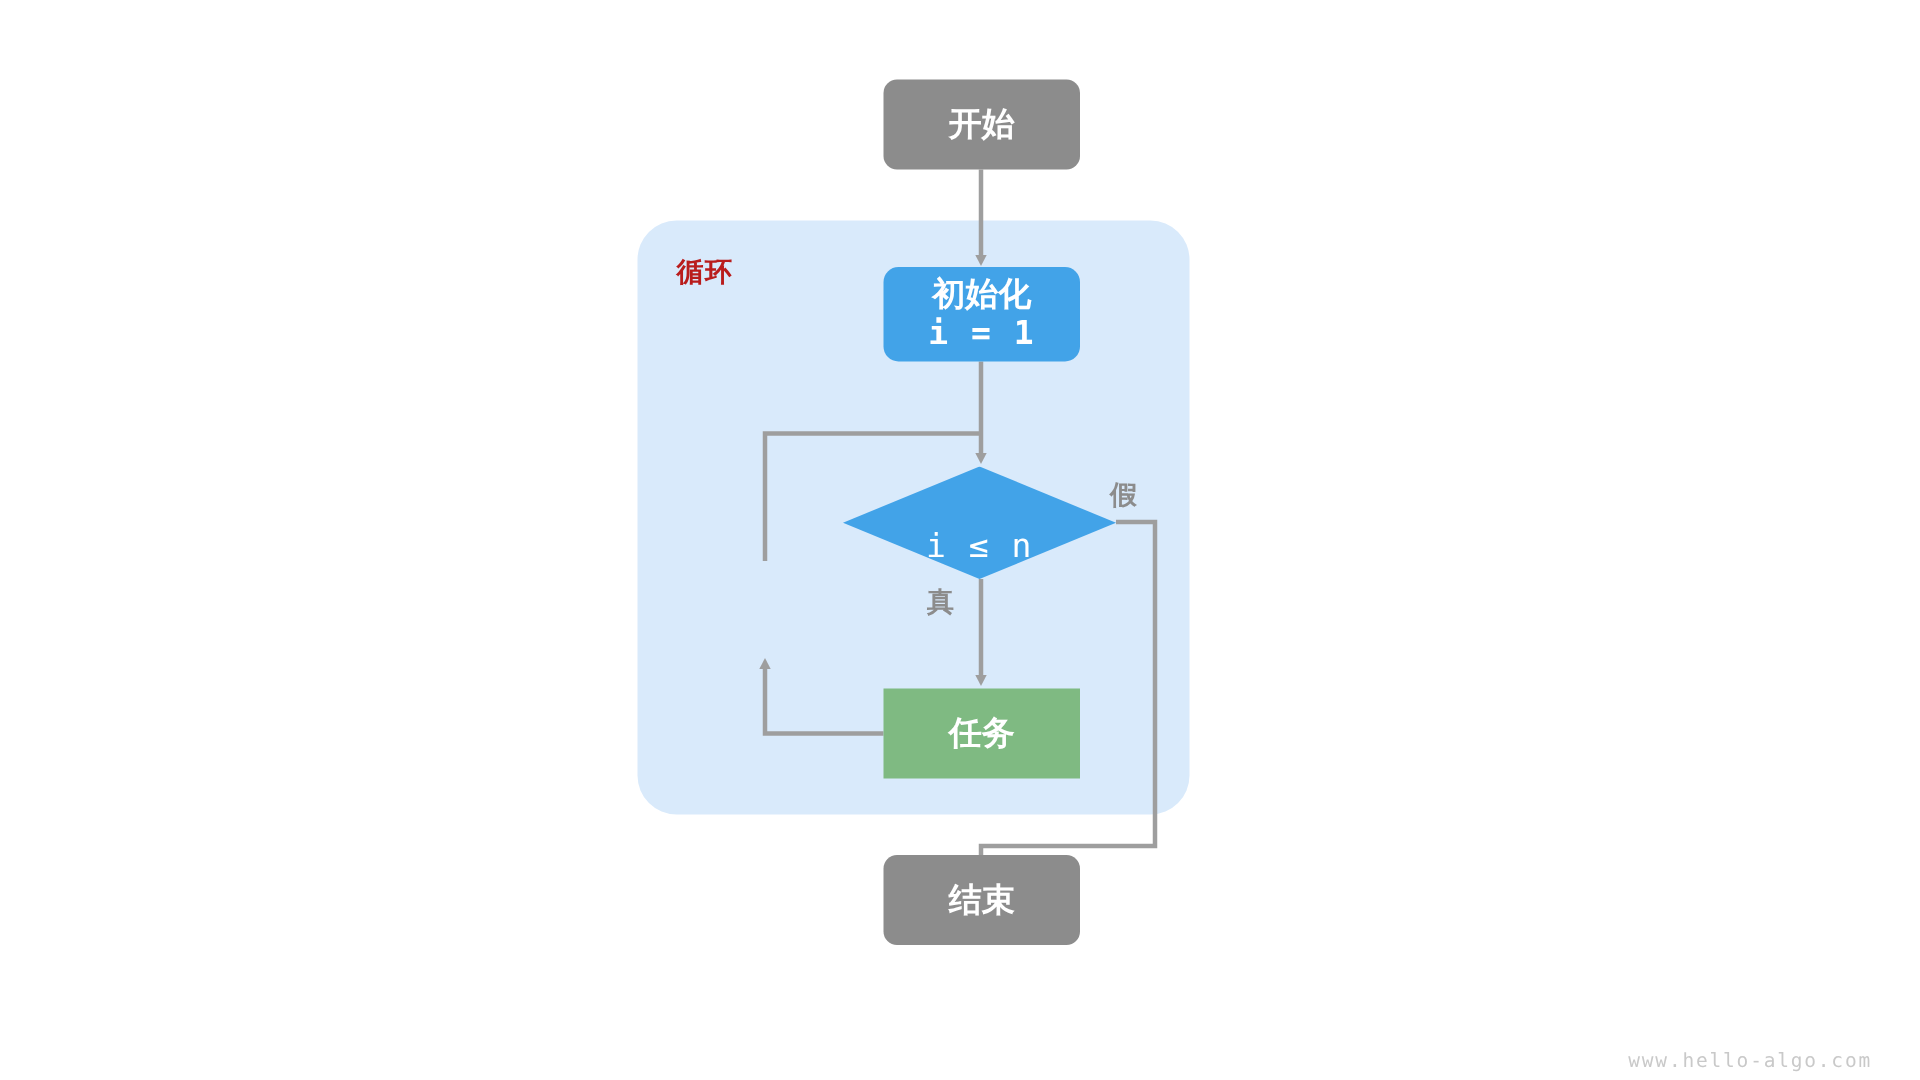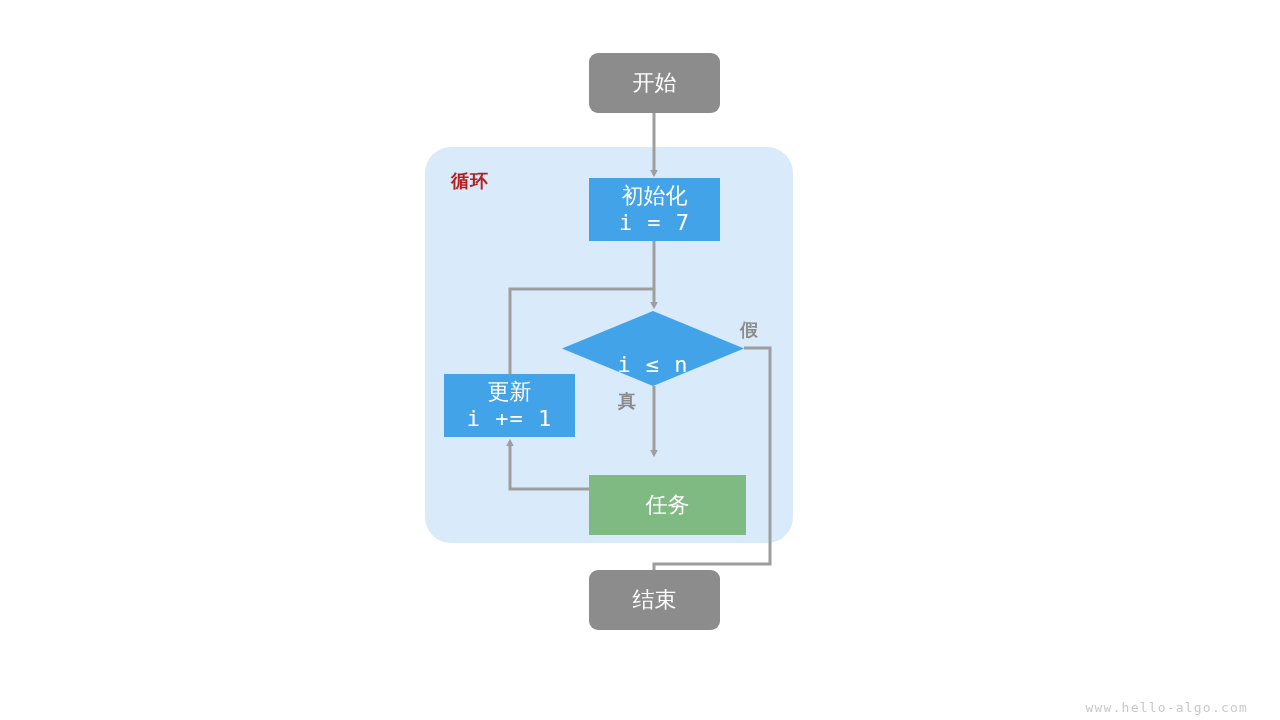--- a/index.html
+++ b/index.html
@@ -27,20 +27,21 @@
     position: absolute;
     box-sizing: border-box;
     display: flex;
     flex-direction: column;
     align-items: center;
     justify-content: center;
     color: #ffffff;
     text-align: center;
     line-height: 1.22;
     user-select: none;
+    font-weight: bold;
   }
   .cjk {
     font-family: "Liberation Sans", "DejaVu Sans", sans-serif;
     font-size: 22px;
   }
   .mono {
     font-family: "DejaVu Sans Mono", "Liberation Mono", monospace;
     font-size: 22px;
     letter-spacing: 1px;
   }
@@ -151,38 +152,34 @@
     <path d="M744,348 L770,348 L770,564 L654,564 L654,588" fill="none" stroke="#9e9e9e" stroke-width="3" stroke-linejoin="miter" marker-end="url(#arrowhead)"></path>
   </svg>
 
   <div class="edge-label" id="label-false">假</div>
   <div class="edge-label" id="label-true">真</div>
 
   <div class="node terminator" style="left:589px; top:53px; width:131px; height:60px;">
     <span class="cjk">开始</span>
   </div>
 
-  <div class="node process-blue" style="left:589px; top:178px; width:131px; height:63px;">
+  <div class="node process-blue" style="left:589px; top:178px; width:131px; height:63px;border-radius:10px;">
     <span class="cjk">初始化</span>
-    <span class="mono">i = 7</span>
+    <span class="mono">i = 1</span>
   </div>
 
   <div id="decision-node">
     <svg class="diamond-shape" viewBox="0 0 182 75" preserveAspectRatio="none">
       <polygon points="91,0 182,37.5 91,75 0,37.5" fill="#42a3e8"></polygon>
     </svg>
     <div class="diamond-label mono">i ≤ n</div>
   </div>
 
-  <div class="node process-blue" style="left:444px; top:374px; width:131px; height:63px;">
-    <span class="cjk">更新</span>
-    <span class="mono">i += 1</span>
-  </div>
 
-  <div class="node process-green" style="left:589px; top:475px; width:157px; height:60px;">
+  <div class="node process-green" style="left:589px; top:459px; width:131px; height:60px;">
     <span class="cjk">任务</span>
   </div>
 
   <div class="node terminator" style="left:589px; top:570px; width:131px; height:60px;">
     <span class="cjk">结束</span>
   </div>
 
   <div id="watermark">www.hello-algo.com</div>
 
 </div>

